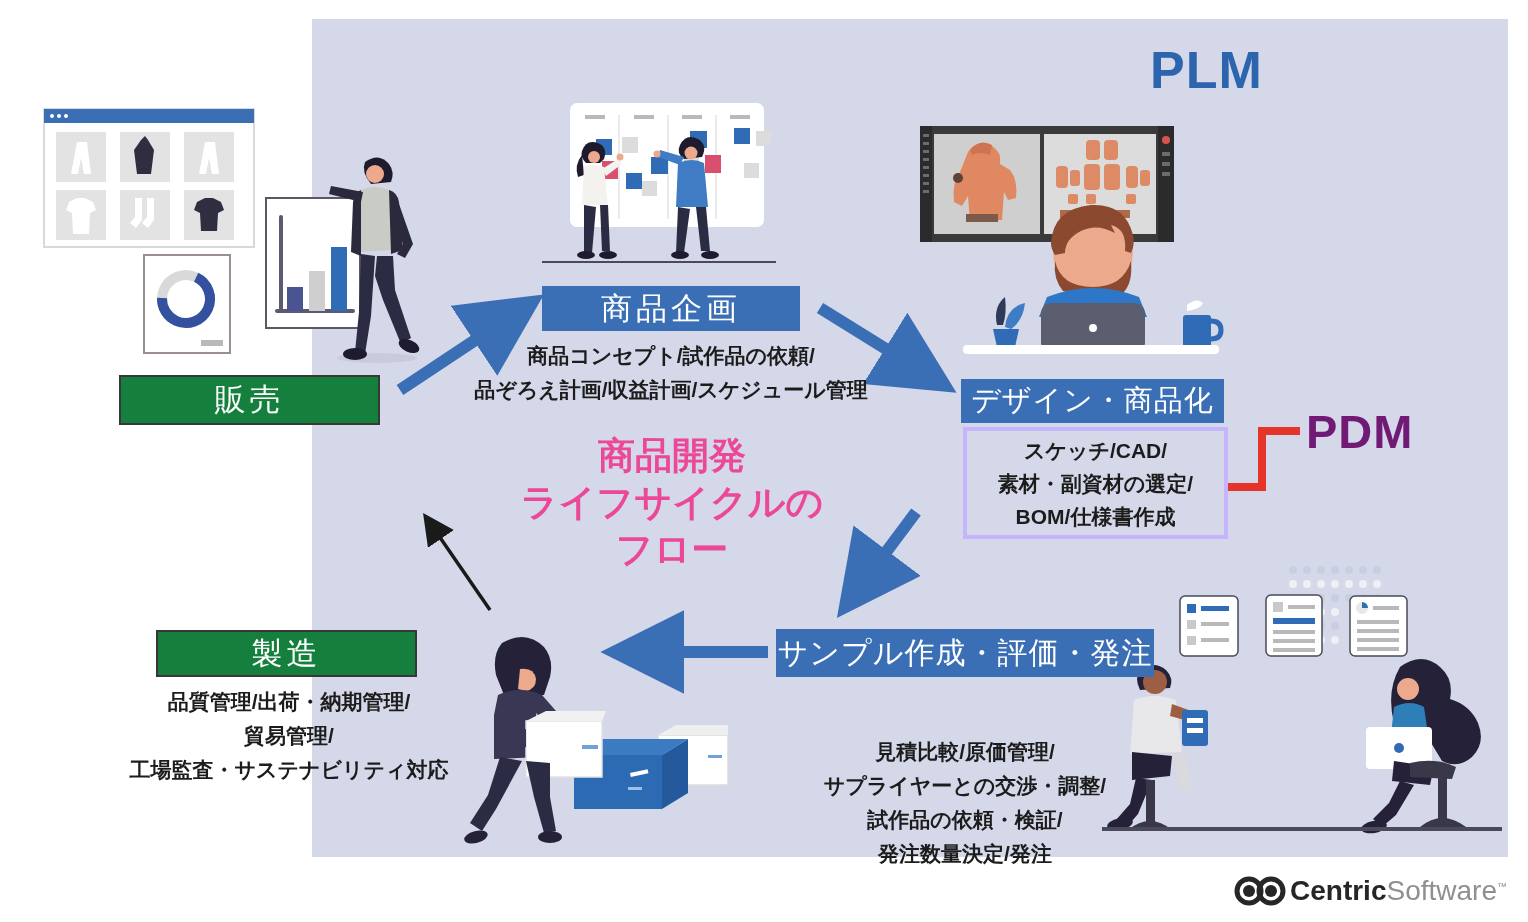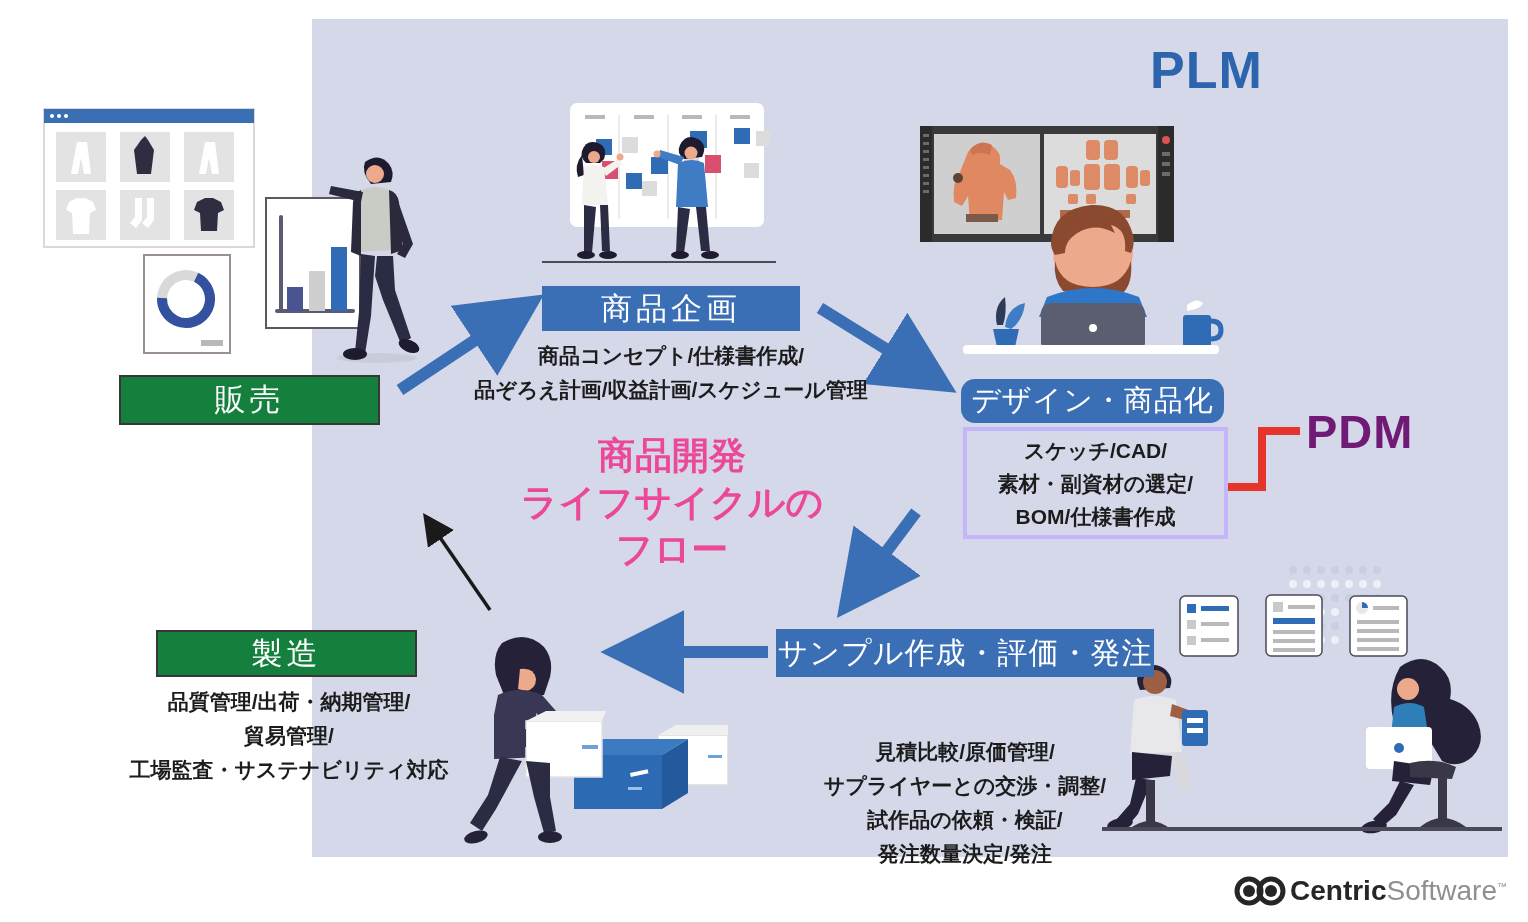--- a/index.html
+++ b/index.html
@@ -23,21 +23,21 @@
     color: #701a75; letter-spacing: 1px;
   }
   .stage-box {
     position: absolute; display: flex; align-items: center; justify-content: center;
     color: #ffffff; font-weight: 500; letter-spacing: 4px;
   }
   .stage-box.blue { background: #3b6fb5; }
   .stage-box.black { background: #15803d; box-shadow: inset 0 0 0 2px #3a3536; }
   .box-hanbai { left: 119px; top: 375px; width: 261px; height: 50px; font-size: 31px; }
   .box-kikaku { left: 542px; top: 286px; width: 258px; height: 45px; font-size: 31px; }
-  .box-design { left: 961px; top: 379px; width: 263px; height: 44px; font-size: 29px; letter-spacing: 1px; border-radius: 14px; }
+  .box-design { left: 961px; top: 379px; width: 263px; height: 44px; font-size: 29px; letter-spacing: 1px; }
   .box-sample { left: 776px; top: 629px; width: 378px; height: 48px; font-size: 30px; letter-spacing: 1px; }
   .box-seizo  { left: 156px; top: 630px; width: 261px; height: 47px; font-size: 31px; }
   .details {
     position: absolute; text-align: center; font-weight: 700; color: #1c1c1c;
     font-size: 21px; line-height: 34px; white-space: nowrap;
   }
   .details-kikaku { left: 671px; top: 339px; transform: translateX(-50%); }
   .details-sample { left: 965px; top: 687px; transform: translateX(-50%); margin-top: 48px; }
   .details-seizo  { left: 289px; top: 685px; transform: translateX(-50%); }
   .center-title {
@@ -384,21 +384,21 @@
   <div class="abs pdm">PDM</div>
 
   <div class="stage-box black box-hanbai">
     <span>販売</span>
   </div>
 
   <div class="stage-box blue box-kikaku">
     <span>商品企画</span>
   </div>
   <div class="details details-kikaku">
-    <div>商品コンセプト/仕様書作成/</div>
+    <div>商品コンセプト/試作品の依頼/</div>
     <div>品ぞろえ計画/収益計画/スケジュール管理</div>
   </div>
 
   <div class="stage-box blue box-design">
     <span>デザイン・商品化</span>
   </div>
   <div class="pdm-box">
     <div>スケッチ/CAD/</div>
     <div>素材・副資材の選定/</div>
     <div>BOM/仕様書作成</div>

